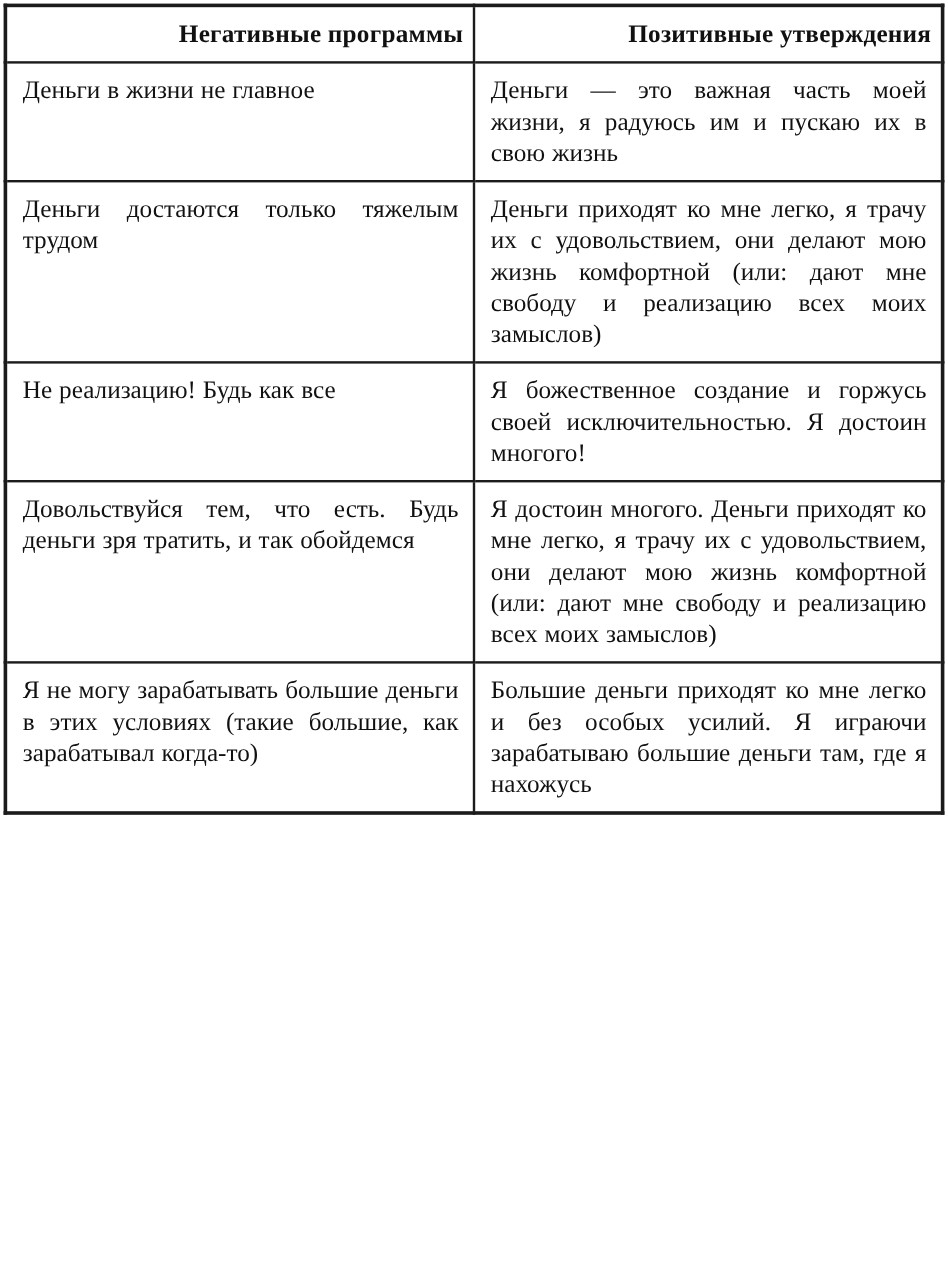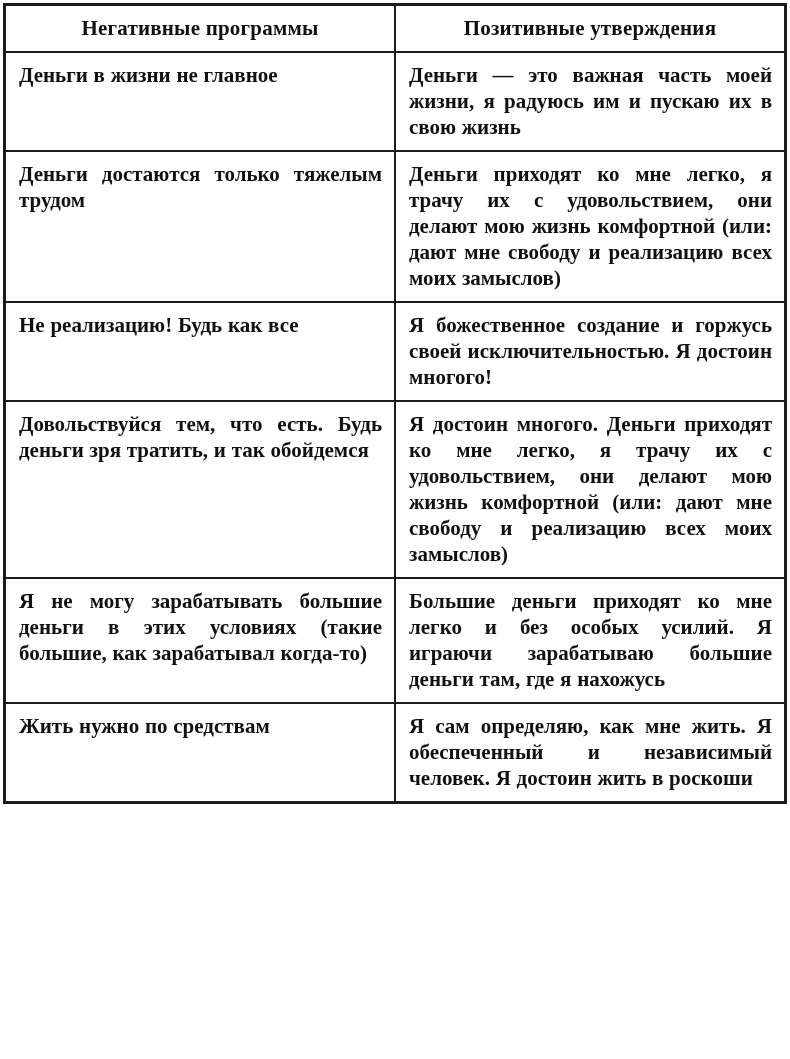--- a/index.html
+++ b/index.html
@@ -28,34 +28,33 @@
   }
   table.affirmations th,
   table.affirmations td {
     border: 2px solid #1b1b1b;
     box-sizing: border-box;
     width: 50%;
   }
   table.affirmations th {
     font-size: 21px;
     font-weight: bold;
-    text-align: center;
+    text-align: right;
     padding: 10px 8px;
     letter-spacing: 0.2px;
   }
   table.affirmations td {
     font-size: 21px;
     line-height: 26px;
     text-align: justify;
     vertical-align: top;
     padding: 9px 12px 10px 13px;
     hyphens: auto;
     -webkit-hyphens: auto;
     word-spacing: 0.5px;
-    font-weight: bold;
   }
 </style>
 </head>
 <body>
 
 <div class="page">
   <table class="affirmations">
     <thead>
       <tr>
         <th>Негативные программы</th>
@@ -76,19 +75,15 @@
           <td>Я божественное создание и горжусь своей исключительностью. Я достоин многого!</td>
         </tr>
         <tr>
           <td>Довольствуйся тем, что есть. Будь деньги зря тратить, и так обойдемся</td>
           <td>Я достоин многого. Деньги приходят ко мне легко, я трачу их с удовольствием, они делают мою жизнь комфортной (или: дают мне свободу и реализацию всех моих замыслов)</td>
         </tr>
         <tr>
           <td>Я не могу зарабатывать большие деньги в этих условиях (такие большие, как зарабатывал когда-то)</td>
           <td>Большие деньги приходят ко мне легко и без особых усилий. Я играючи зарабатываю большие деньги там, где я нахожусь</td>
         </tr>
-        <tr>
-          <td>Жить нужно по средствам</td>
-          <td>Я сам определяю, как мне жить. Я обеспеченный и независимый человек. Я достоин жить в роскоши</td>
-        </tr>
       </tbody>
   </table>
 </div>
 
 </body></html>

